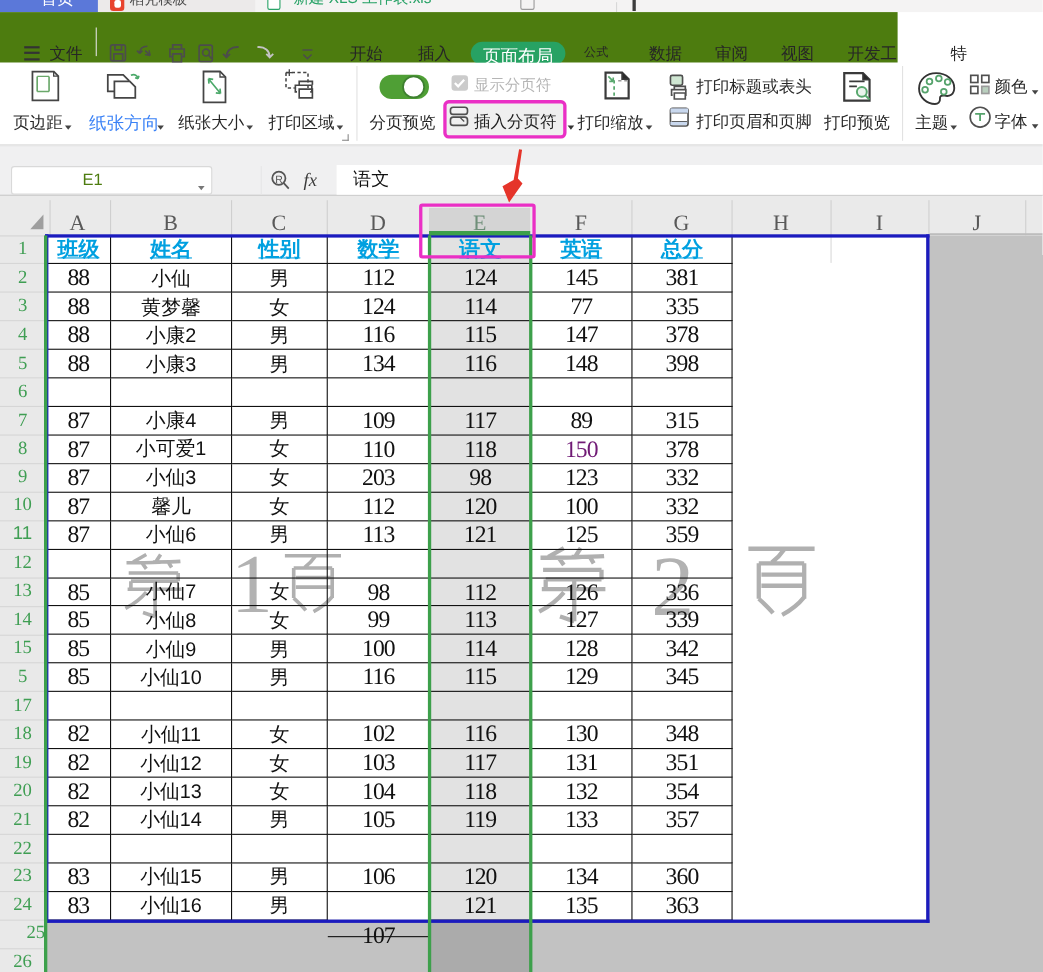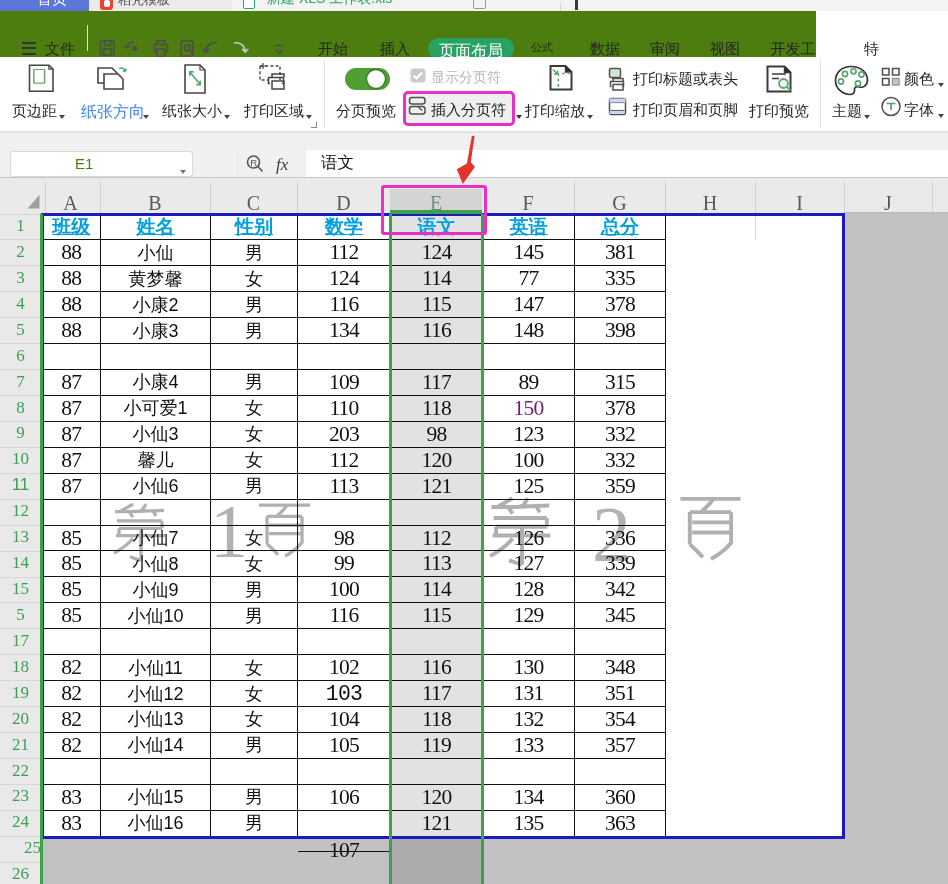--- a/index.html
+++ b/index.html
@@ -397,21 +397,21 @@
       <div style="border-right:1px solid #111;border-bottom:1px solid #111;display:flex;align-items:center;justify-content:center;font-family:'Liberation Serif',serif;font-size:21.5px;letter-spacing:-0.8px;color:#111;">82</div>
       <div style="border-right:1px solid #111;border-bottom:1px solid #111;display:flex;align-items:center;justify-content:center;font-family:'Liberation Sans',sans-serif;font-size:18px;color:#111;">小仙11</div>
       <div style="border-right:1px solid #111;border-bottom:1px solid #111;display:flex;align-items:center;justify-content:center;font-family:'Liberation Sans',sans-serif;font-size:18px;color:#111;">女</div>
       <div style="border-right:1px solid #111;border-bottom:1px solid #111;display:flex;align-items:center;justify-content:center;font-family:'Liberation Serif',serif;font-size:21.5px;letter-spacing:-0.8px;color:#111;">102</div>
       <div style="border-right:1px solid #111;border-bottom:1px solid #111;display:flex;align-items:center;justify-content:center;font-family:'Liberation Serif',serif;font-size:21.5px;letter-spacing:-0.8px;color:#111;">116</div>
       <div style="border-right:1px solid #111;border-bottom:1px solid #111;display:flex;align-items:center;justify-content:center;font-family:'Liberation Serif',serif;font-size:21.5px;letter-spacing:-0.8px;color:#111;">130</div>
       <div style="border-right:1px solid #111;border-bottom:1px solid #111;display:flex;align-items:center;justify-content:center;font-family:'Liberation Serif',serif;font-size:21.5px;letter-spacing:-0.8px;color:#111;">348</div>
       <div style="border-right:1px solid #111;border-bottom:1px solid #111;display:flex;align-items:center;justify-content:center;font-family:'Liberation Serif',serif;font-size:21.5px;letter-spacing:-0.8px;color:#111;">82</div>
       <div style="border-right:1px solid #111;border-bottom:1px solid #111;display:flex;align-items:center;justify-content:center;font-family:'Liberation Sans',sans-serif;font-size:18px;color:#111;">小仙12</div>
       <div style="border-right:1px solid #111;border-bottom:1px solid #111;display:flex;align-items:center;justify-content:center;font-family:'Liberation Sans',sans-serif;font-size:18px;color:#111;">女</div>
-      <div style="border-right:1px solid #111;border-bottom:1px solid #111;display:flex;align-items:center;justify-content:center;font-family:Liberation Mono, monospace;font-size:21.5px;letter-spacing:-0.8px;color:#111;">103</div>
+      <div style="border-right:1px solid #111;border-bottom:1px solid #111;display:flex;align-items:center;justify-content:center;font-family:Liberation Serif, serif;font-size:21.5px;letter-spacing:-0.8px;color:#111;">103</div>
       <div style="border-right:1px solid #111;border-bottom:1px solid #111;display:flex;align-items:center;justify-content:center;font-family:'Liberation Serif',serif;font-size:21.5px;letter-spacing:-0.8px;color:#111;">117</div>
       <div style="border-right:1px solid #111;border-bottom:1px solid #111;display:flex;align-items:center;justify-content:center;font-family:'Liberation Serif',serif;font-size:21.5px;letter-spacing:-0.8px;color:#111;">131</div>
       <div style="border-right:1px solid #111;border-bottom:1px solid #111;display:flex;align-items:center;justify-content:center;font-family:'Liberation Serif',serif;font-size:21.5px;letter-spacing:-0.8px;color:#111;">351</div>
       <div style="border-right:1px solid #111;border-bottom:1px solid #111;display:flex;align-items:center;justify-content:center;font-family:'Liberation Serif',serif;font-size:21.5px;letter-spacing:-0.8px;color:#111;">82</div>
       <div style="border-right:1px solid #111;border-bottom:1px solid #111;display:flex;align-items:center;justify-content:center;font-family:'Liberation Sans',sans-serif;font-size:18px;color:#111;">小仙13</div>
       <div style="border-right:1px solid #111;border-bottom:1px solid #111;display:flex;align-items:center;justify-content:center;font-family:'Liberation Sans',sans-serif;font-size:18px;color:#111;">女</div>
       <div style="border-right:1px solid #111;border-bottom:1px solid #111;display:flex;align-items:center;justify-content:center;font-family:'Liberation Serif',serif;font-size:21.5px;letter-spacing:-0.8px;color:#111;">104</div>
       <div style="border-right:1px solid #111;border-bottom:1px solid #111;display:flex;align-items:center;justify-content:center;font-family:'Liberation Serif',serif;font-size:21.5px;letter-spacing:-0.8px;color:#111;">118</div>
       <div style="border-right:1px solid #111;border-bottom:1px solid #111;display:flex;align-items:center;justify-content:center;font-family:'Liberation Serif',serif;font-size:21.5px;letter-spacing:-0.8px;color:#111;">132</div>
       <div style="border-right:1px solid #111;border-bottom:1px solid #111;display:flex;align-items:center;justify-content:center;font-family:'Liberation Serif',serif;font-size:21.5px;letter-spacing:-0.8px;color:#111;">354</div>

